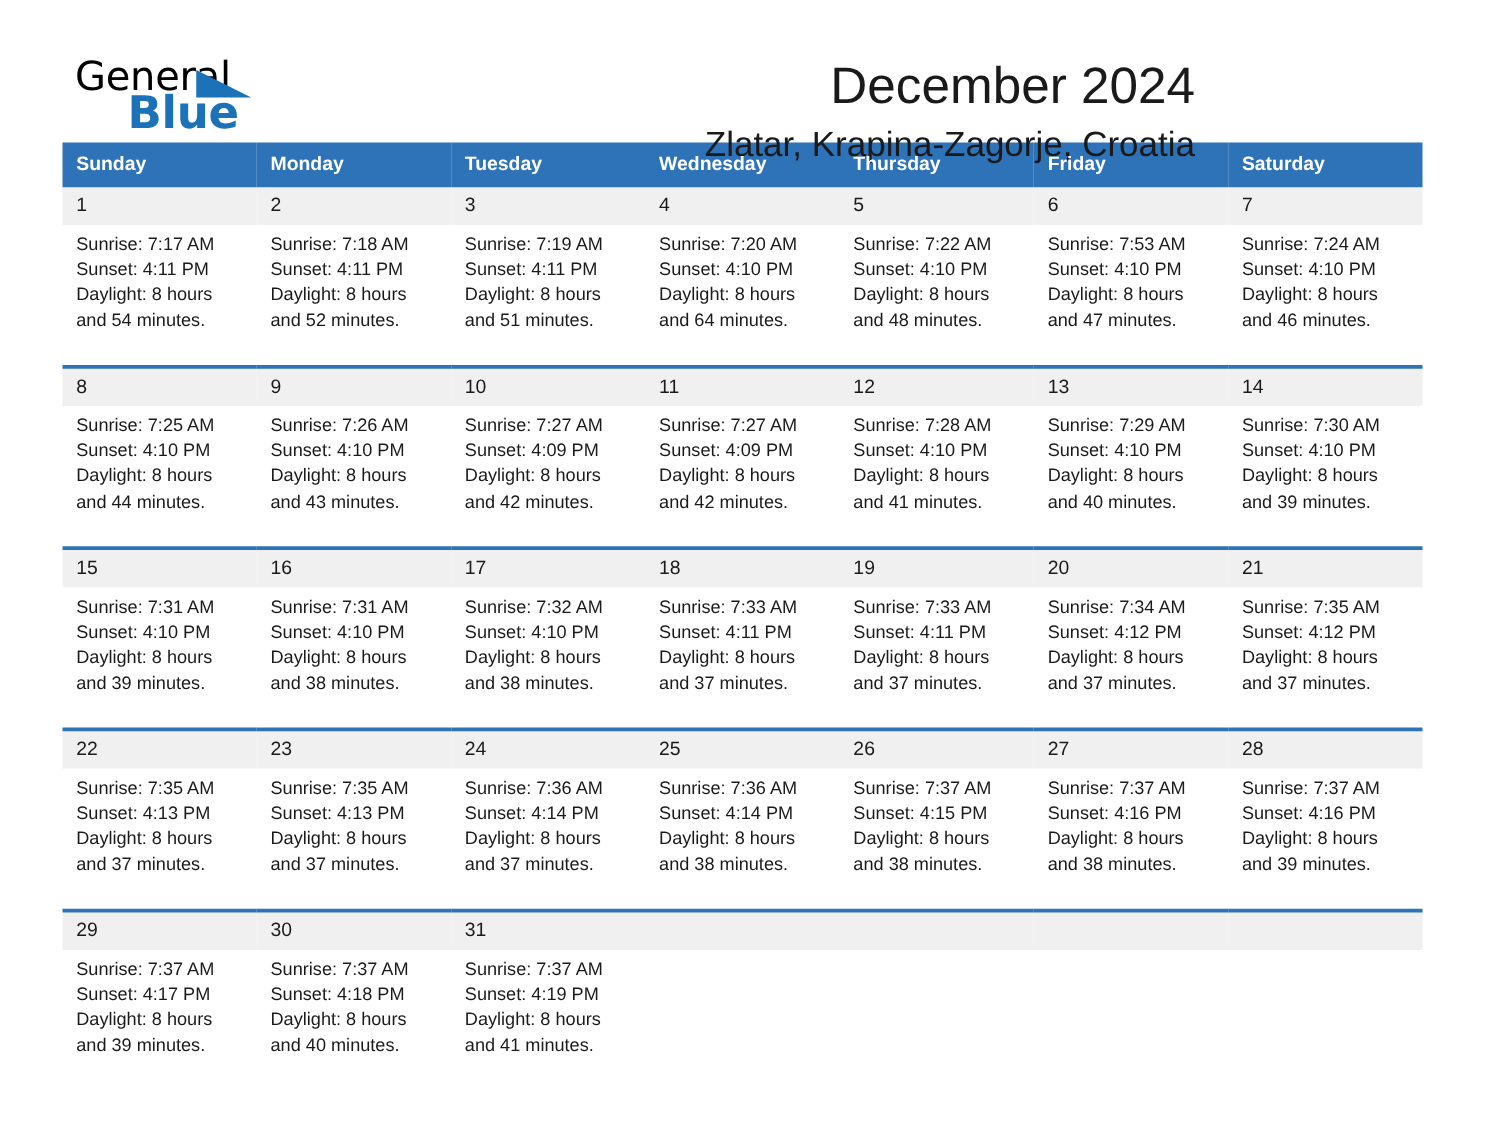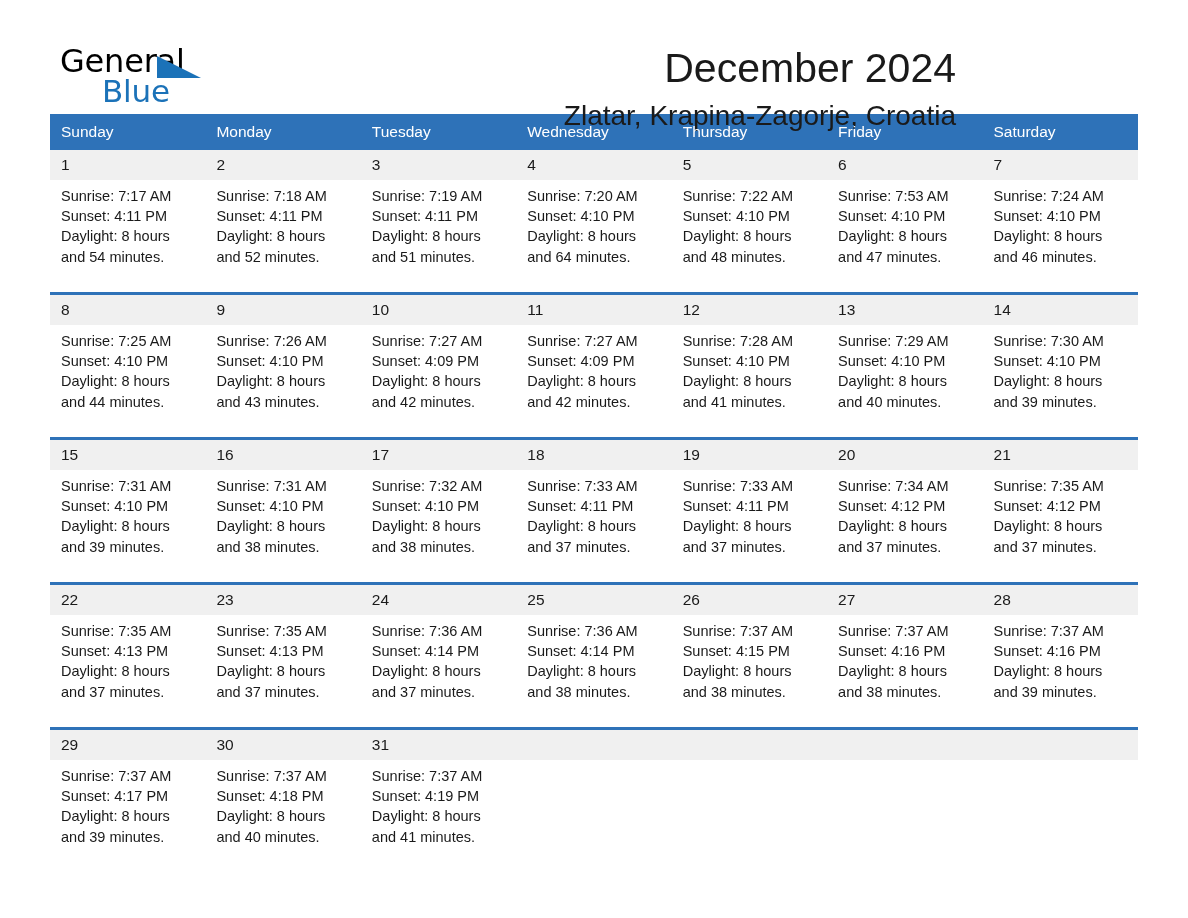--- a/index.html
+++ b/index.html
@@ -55,26 +55,26 @@
     top: 12px;
     width: 0;
     height: 0;
     border-left: 44px solid #1b72b8;
     border-top: 22px solid transparent;
   }
   .logo-blue {
     position: absolute;
     left: 42px;
     top: 30px;
-    font-size: 31px;
+    font-size: 36px;
     line-height: 34px;
     letter-spacing: -0.2px;
     color: #1b72b8;
     font-family: "DejaVu Sans", sans-serif;
-    font-weight: 400;
+    font-weight: 700;
   }
   .titles {
     text-align: right;
     padding-right: 2px;
     margin-left: 20px;
   }
   .month-title {
     font-size: 41px;
     line-height: 48px;
     font-weight: 400;
@@ -94,21 +94,21 @@
   .calendar {
     margin-top: 22px;
     width: 1088px;
     border-collapse: collapse;
     table-layout: fixed;
   }
   .calendar th {
     background: #2e72b8;
     color: #ffffff;
     font-size: 15.5px;
-    font-weight: 400;
+    font-weight: 700;
     text-align: left;
     padding: 9px 0 9px 11px;
     height: 18px;
     border: none;
   }
   .week-row .daynum-cell {
     background: #f0f0f0;
     border-top: 3px solid #2e72b8;
     font-size: 15.5px;
     color: #1a1a1a;

